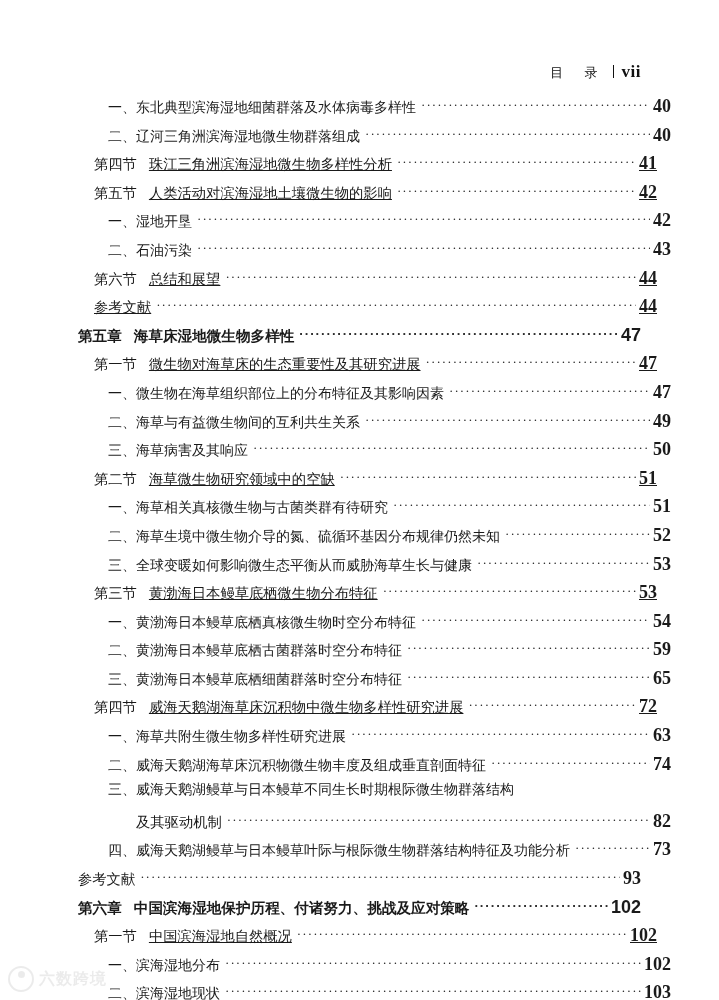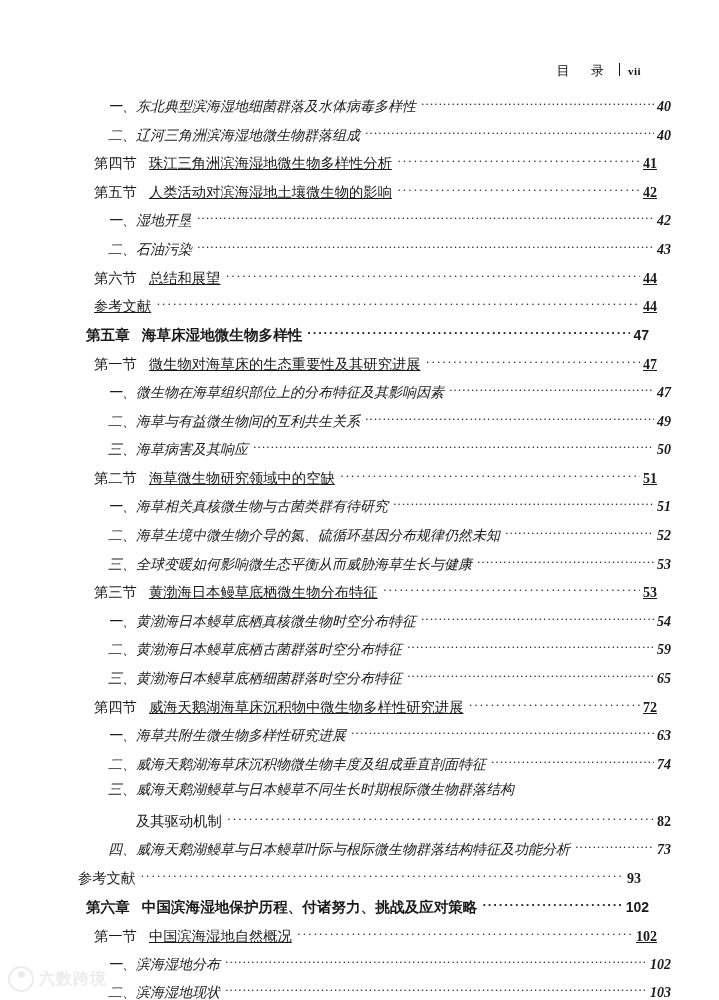--- a/index.html
+++ b/index.html
@@ -43,21 +43,21 @@
   .runhead-rule {
     display: inline-block;
     width: 1px;
     height: 13px;
     background: #111;
     margin: 0 8px 0 4px;
     position: relative;
     top: 1px;
   }
   .runhead-folio {
-    font-size: 11px;
+    font-size: 17px;
     font-weight: bold;
     font-family: "Liberation Serif", "DejaVu Serif", serif;
   }
 
   
   .toc {
     position: absolute;
     top: 97px;
     left: 78px;
     width: 563px;
@@ -92,46 +92,45 @@
     font-size: 13px;
     letter-spacing: 1.1px;
     color: #2b2b2b;
     white-space: nowrap;
   }
   .entry .page-no {
     flex: 0 0 auto;
     text-align: center;
     font-family: "Liberation Serif", "DejaVu Serif", serif;
     font-weight: bold;
-    font-size: 14px;
+    font-size: 18px;
     padding-left: 1px;
   }
 
   
   .lvl-chapter {
     font-family: "Liberation Sans", "DejaVu Sans", sans-serif;
     font-weight: bold;
     font-size: 14.6px;
-    margin-left: 8px;
+    margin-left: 0px;
   }
   .lvl-chapter .label .num { padding-right: 12px; }
   .lvl-chapter .page-no { font-family: "Liberation Sans","DejaVu Sans",sans-serif; }
 
   .lvl-section {
     margin-left: 16px;
     font-family: "Liberation Serif", "DejaVu Serif", serif;
     font-size: 14.3px;
     text-decoration: underline;
   }
   .lvl-section .label .num { padding-right: 12px; }
 
   .lvl-sub {
     margin-left: 30px;
     font-family: "Liberation Serif", "DejaVu Serif", serif;
-    font-style: italic;
     font-size: 14px;
   }
 
   .lvl-ref {
     margin-left: 0px;
     font-size: 14.3px;
   }
 
   
   .entry.cont {

